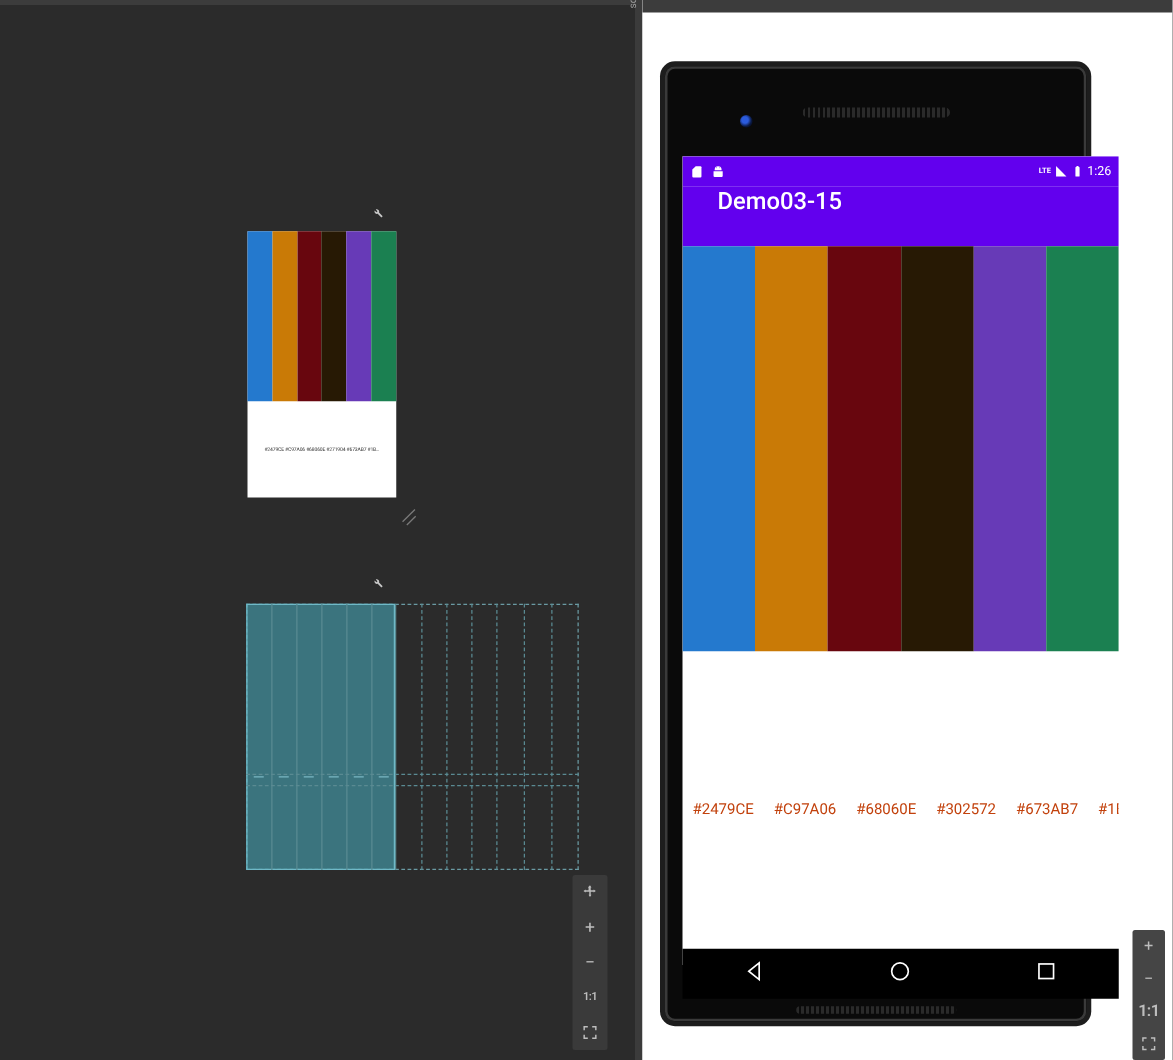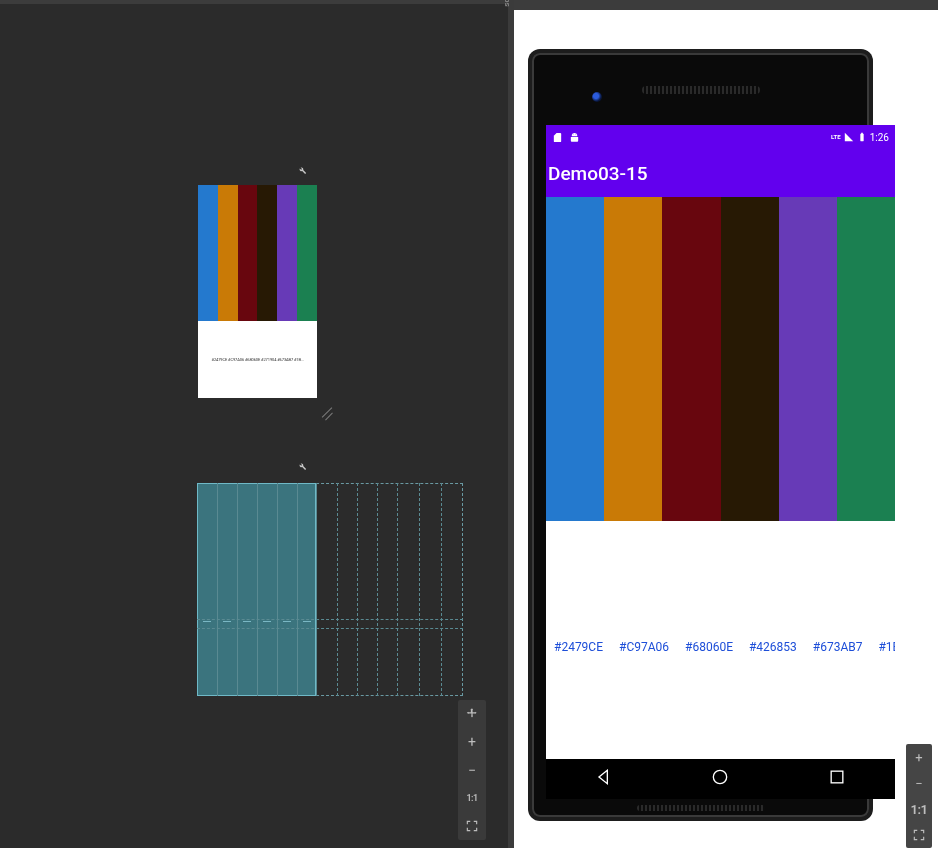--- a/index.html
+++ b/index.html
@@ -244,38 +244,38 @@
   .status-left { display: flex; gap: 6px; align-items: center; }
   .status-left svg { width: 11px; height: 11px; fill: #fff; }
   .status-right { display: flex; gap: 3px; align-items: center; font-size: 10px; }
   .status-right .lte { font-size: 6px; line-height: 6px; font-weight:700; }
   .status-right svg { width: 10px; height: 10px; fill: #fff; }
   .appbar {
     height: 48px;
     background: #6200ee;
     color: #fff;
     display: flex;
-    align-items: center;
-    padding: 0 2px;
+    align-items: flex-start;
+    padding: 0 28px;
     font-size: 19px;
     font-weight: 500;
   }
   .app-bars {
     height: 324px;
     display: flex;
   }
   .app-bars div { flex: 1; }
   .app-labels {
     height: 251px;
     display: flex;
     align-items: center;
     padding-left: 8px;
     gap: 16px;
     font-size: 12px;
-    color: #1d4ed8;
+    color: #c2410c;
     white-space: nowrap;
     overflow: hidden;
   }
   .navbar {
     position: absolute;
     bottom: 18px;
     left: 14px;
     width: 349px;
     height: 40px;
     background: #000;
@@ -414,21 +414,21 @@
         <div style="background:#C97A06"></div>
         <div style="background:#68060E"></div>
         <div style="background:#271904"></div>
         <div style="background:#673AB7"></div>
         <div style="background:#1B8051"></div>
       </div>
       <div class="app-labels">
         <span>#2479CE</span>
         <span>#C97A06</span>
         <span>#68060E</span>
-        <span>#426853</span>
+        <span>#302572</span>
         <span>#673AB7</span>
         <span>#1B</span>
       </div>
     </div>
 
     <div class="navbar">
       <div class="nk">
         <svg viewBox="0 0 24 24">
             <path d="M16 4 L6 12 L16 20 Z"></path>
           </svg>

